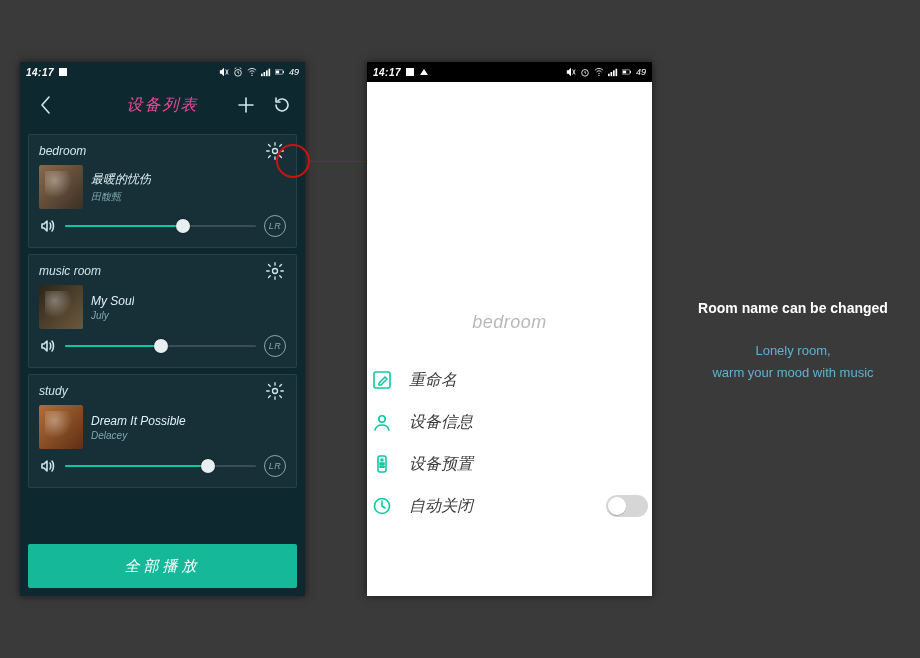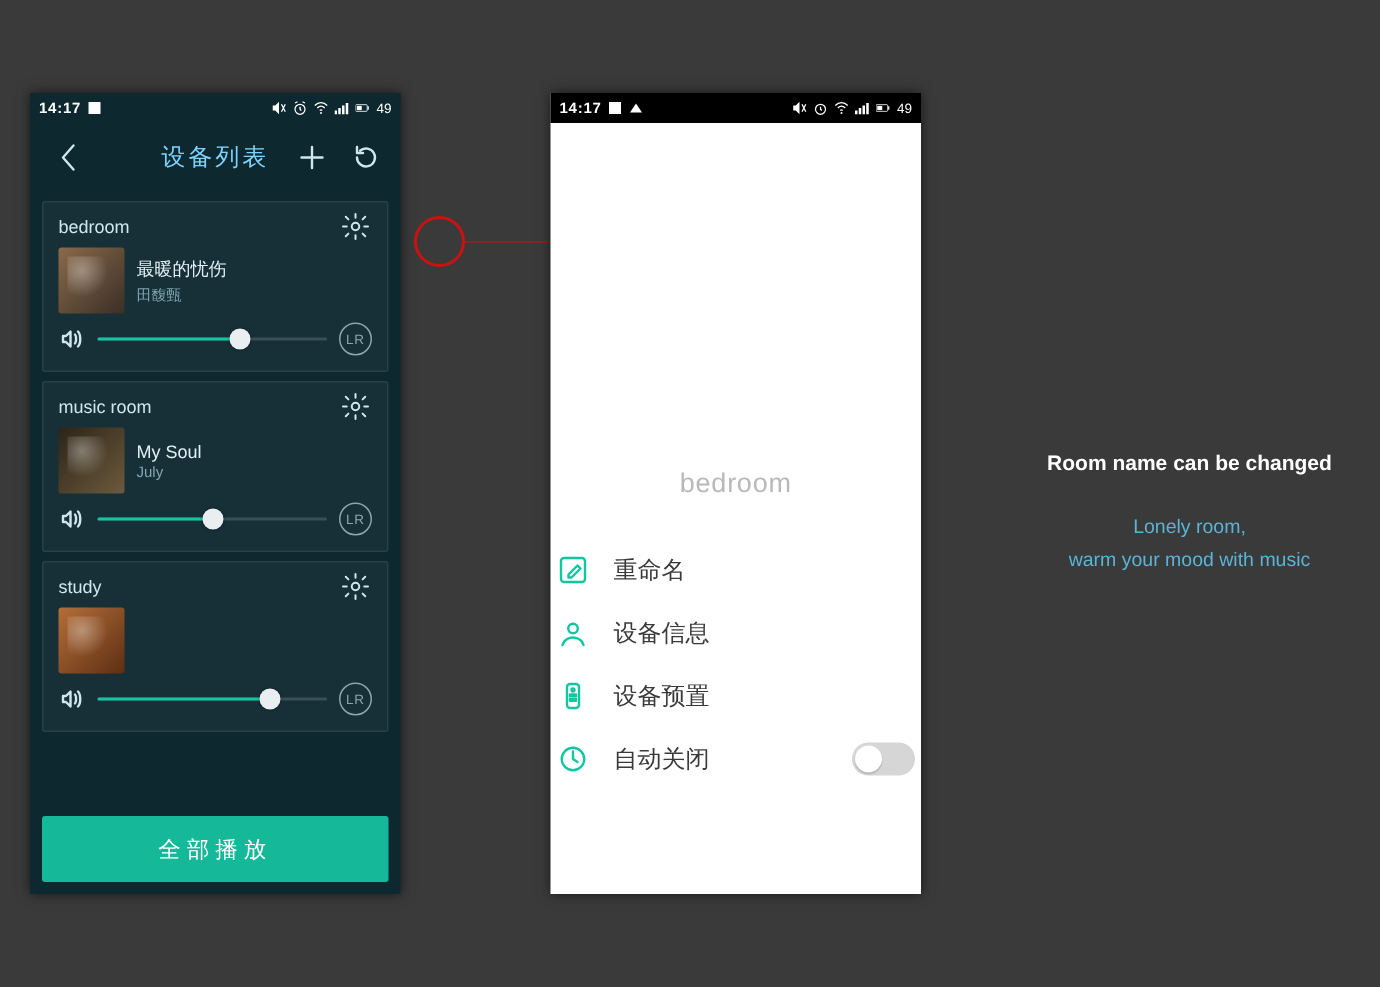--- a/index.html
+++ b/index.html
@@ -7,26 +7,27 @@
   body {
     background: #3a3a3a;
     font-family: "Helvetica Neue", Arial, sans-serif;
     position: relative;
     overflow: hidden;
   }
 
   
   .phone {
     position: absolute;
-    width: 247px;
+    width: 285px;
     height: 534px;
     background: #0e2830;
     box-shadow: 0 0 8px rgba(0,0,0,.6);
     display: flex;
     flex-direction: column;
+    font-style: italic;
   }
   .phone-left  { left: 20px;  top: 62px; }
   .phone-right { left: 367px; top: 62px; background:#fff; }
 
   
   .statusbar {
     height: 20px;
     display: flex;
     align-items: center;
     padding: 0 6px;
@@ -42,21 +43,21 @@
   .status-batt { font-size:9px; }
   .mini-icon { display:inline-flex; align-items:center; }
 
   
   .titlebar {
     height: 46px;
     display:flex;
     align-items:center;
     justify-content:center;
     position:relative;
-    color:#7dd3fc;
+    color:#ec4899;
     font-size:16px;
     letter-spacing:2px;
   }
   .titlebar .back-btn { position:absolute; left:8px; top:0; bottom:0; width:36px; display:flex; align-items:center; justify-content:center;}
   .titlebar .plus-btn { position:absolute; right:44px; top:0; bottom:0; width:30px; display:flex; align-items:center; justify-content:center;}
   .titlebar .refresh-btn { position:absolute; right:8px; top:0; bottom:0; width:30px; display:flex; align-items:center; justify-content:center;}
 
   
   .rooms { flex:1; padding: 6px 8px 0 8px; display:flex; flex-direction:column; gap:6px; overflow:hidden;}
   .room-card {
@@ -317,20 +318,24 @@
         <span class="room-name">study</span>
         <span class="room-gear">
           <svg class="stroke" width="20" height="20" viewBox="0 0 24 24">
               <circle cx="12" cy="12" r="3"></circle>
               <path d="M12 2v3M12 19v3M4.2 4.2l2.1 2.1M17.7 17.7l2.1 2.1M2 12h3M19 12h3M4.2 19.8l2.1-2.1M17.7 6.3l2.1-2.1"></path>
             </svg>
         </span>
       </div>
       <div class="room-body">
         <div class="album a3"></div>
+        <div class="track-info">
+          <div class="track-title">Dream It Possible</div>
+          <div class="track-artist">Delacey</div>
+        </div>
       </div>
       <div class="vol-row">
         <span class="vol-icon">
           <svg class="stroke" width="16" height="16" viewBox="0 0 16 16">
               <path d="M2 6h2l3-3v10l-3-3H2z"></path>
               <path d="M10 5c1 1 1 5 0 6M12 3c2 2 2 8 0 10"></path>
             </svg>
         </span>
         <div class="slider">
           <div class="track"></div>

